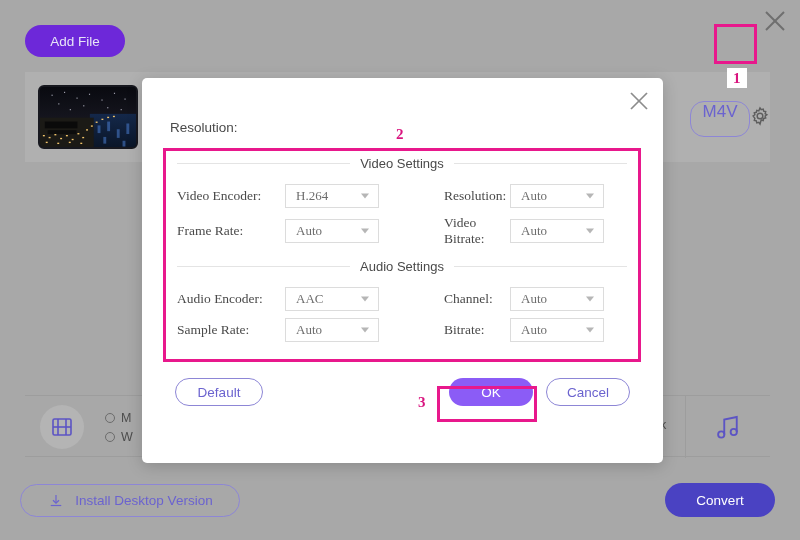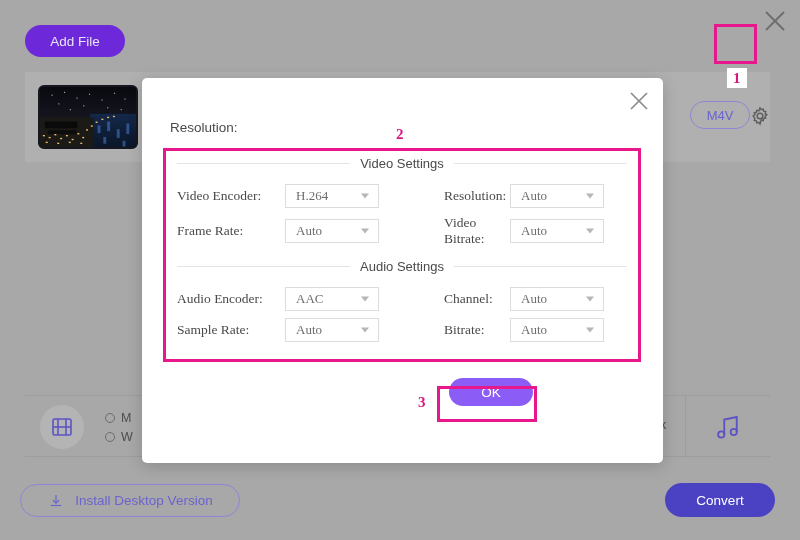--- a/index.html
+++ b/index.html
@@ -67,27 +67,26 @@
     background: #0b0c12;
     border: 2px solid #17181f;
   }
   .thumb-art { position: absolute; inset: 0; }
 
   .fmt-pill {
     position: absolute;
     left: 665px;
     top: 29px;
     width: 60px;
-    height: 28px;
+    height: 36px;
     border-radius: 14px;
     border: 1px solid #8d86d6;
     color: #6b63cf;
-    font-size: 13px;
-    display: flex;
-    align-items: center;
+    font-size: 17px;
+    display: flex;
     justify-content: center;
     background: transparent;
     cursor: pointer;
   }
 
   .gear-btn {
     position: absolute;
     left: 718px;
     top: 28px;
     width: 34px;
@@ -611,22 +610,28 @@
           <span>Auto</span>
           <span class="chev"></span>
         </div>
       </div>
     </div>
   </div>
 
   <div class="hl-box"></div>
 
   <div class="btn-row">
+    <div class="pill btn-default">
+      <span>Default</span>
+    </div>
     <div class="pill btn-ok">
       <span>OK</span>
+    </div>
+    <div class="pill btn-cancel">
+      <span>Cancel</span>
     </div>
   </div>
 </div>
 
 <div class="ring ring-gear"></div>
 <div class="ring ring-ok"></div>
 <div class="step-num step-1">1</div>
 <div class="step-num step-2">2</div>
 <div class="step-num step-3">3</div>
 

